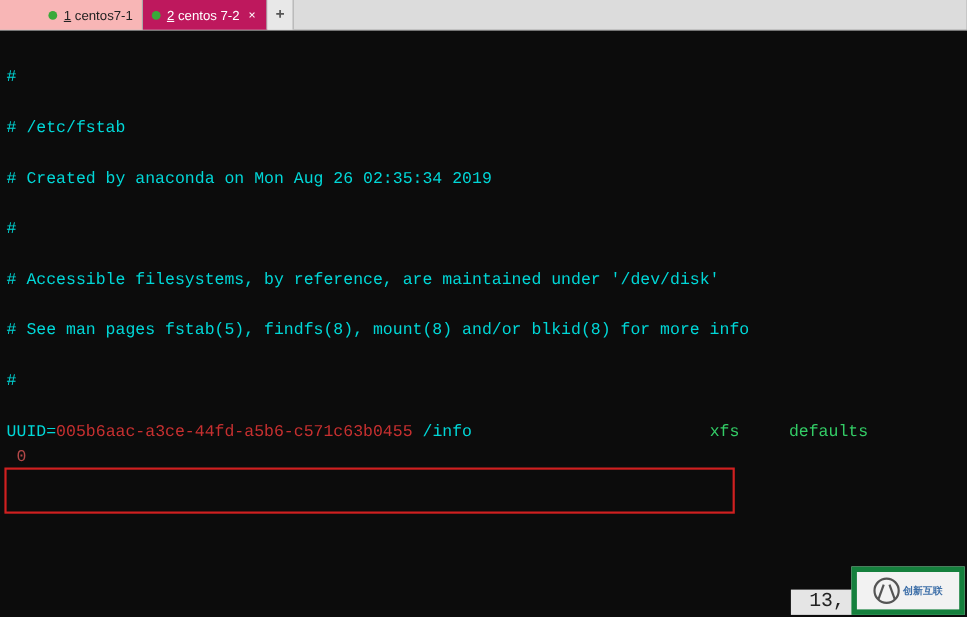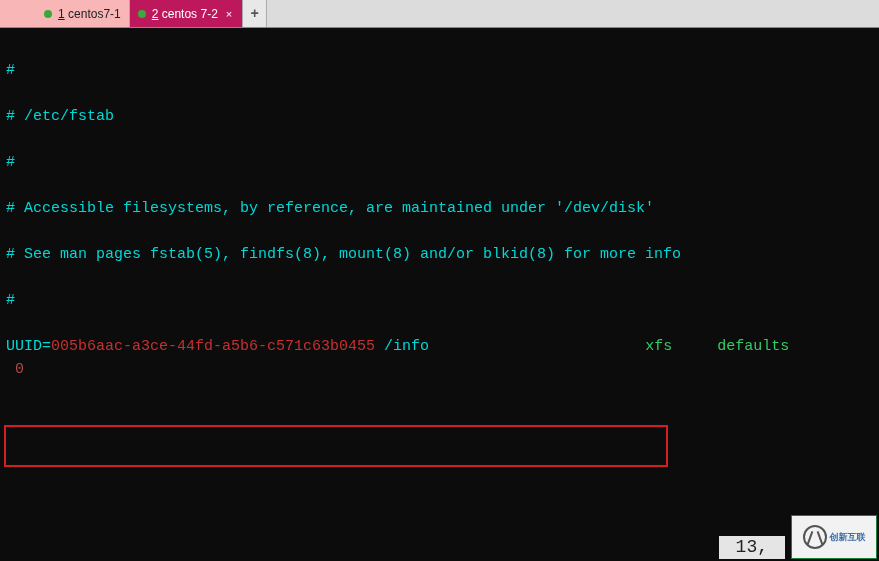--- a/index.html
+++ b/index.html
@@ -96,31 +96,31 @@
     right: 94px;
     background: #e5e5e5;
     color: #222;
     font-size: 18px;
     padding: 0 17px;
   }
   .logo {
     position: absolute;
     right: 2px;
     bottom: 2px;
-    width: 86px;
+    width: 103px;
     height: 44px;
     background: #f2f2f2;
     display: flex;
     align-items: center;
     justify-content: center;
     font-size: 9px;
     font-family: Arial, sans-serif;
     color: #3d6fa8;
     font-weight: bold;
-    border: 1px solid #15803d;
+    border: 5px solid #15803d;
     gap: 3px;
   }
   .logo-icon {
     width: 24px;
     height: 24px;
     border: 2px solid #555;
     border-radius: 50%;
     position: relative;
     flex-shrink: 0;
   }
@@ -149,20 +149,21 @@
     <span class="dot"></span>
     <span><span class="num">2</span> <span>centos 7-2</span></span>
     <span class="tab-close">×</span>
   </div>
   <div class="tab-add">+</div>
 </div>
 
 <div class="terminal">
 <span class="row comment">#</span>
 <span class="row comment"># /etc/fstab</span>
+<span class="row comment"># Created by anaconda on Mon Aug 26 02:35:34 2019</span>
 <span class="row comment">#</span>
 <span class="row comment"># Accessible filesystems, by reference, are maintained under '/dev/disk'</span>
 <span class="row comment"># See man pages fstab(5), findfs(8), mount(8) and/or blkid(8) for more info</span>
 <span class="row comment">#</span>
 <span class="row"><span class="uuid-key">UUID=</span><span class="uuid-val">005b6aac-a3ce-44fd-a5b6-c571c63b0455</span> <span class="mpath">/info</span>                        <span class="fs-xfs">xfs</span>     <span class="defaults">defaults</span>
  <span class="zero">0</span></span>
 
 
 
 

